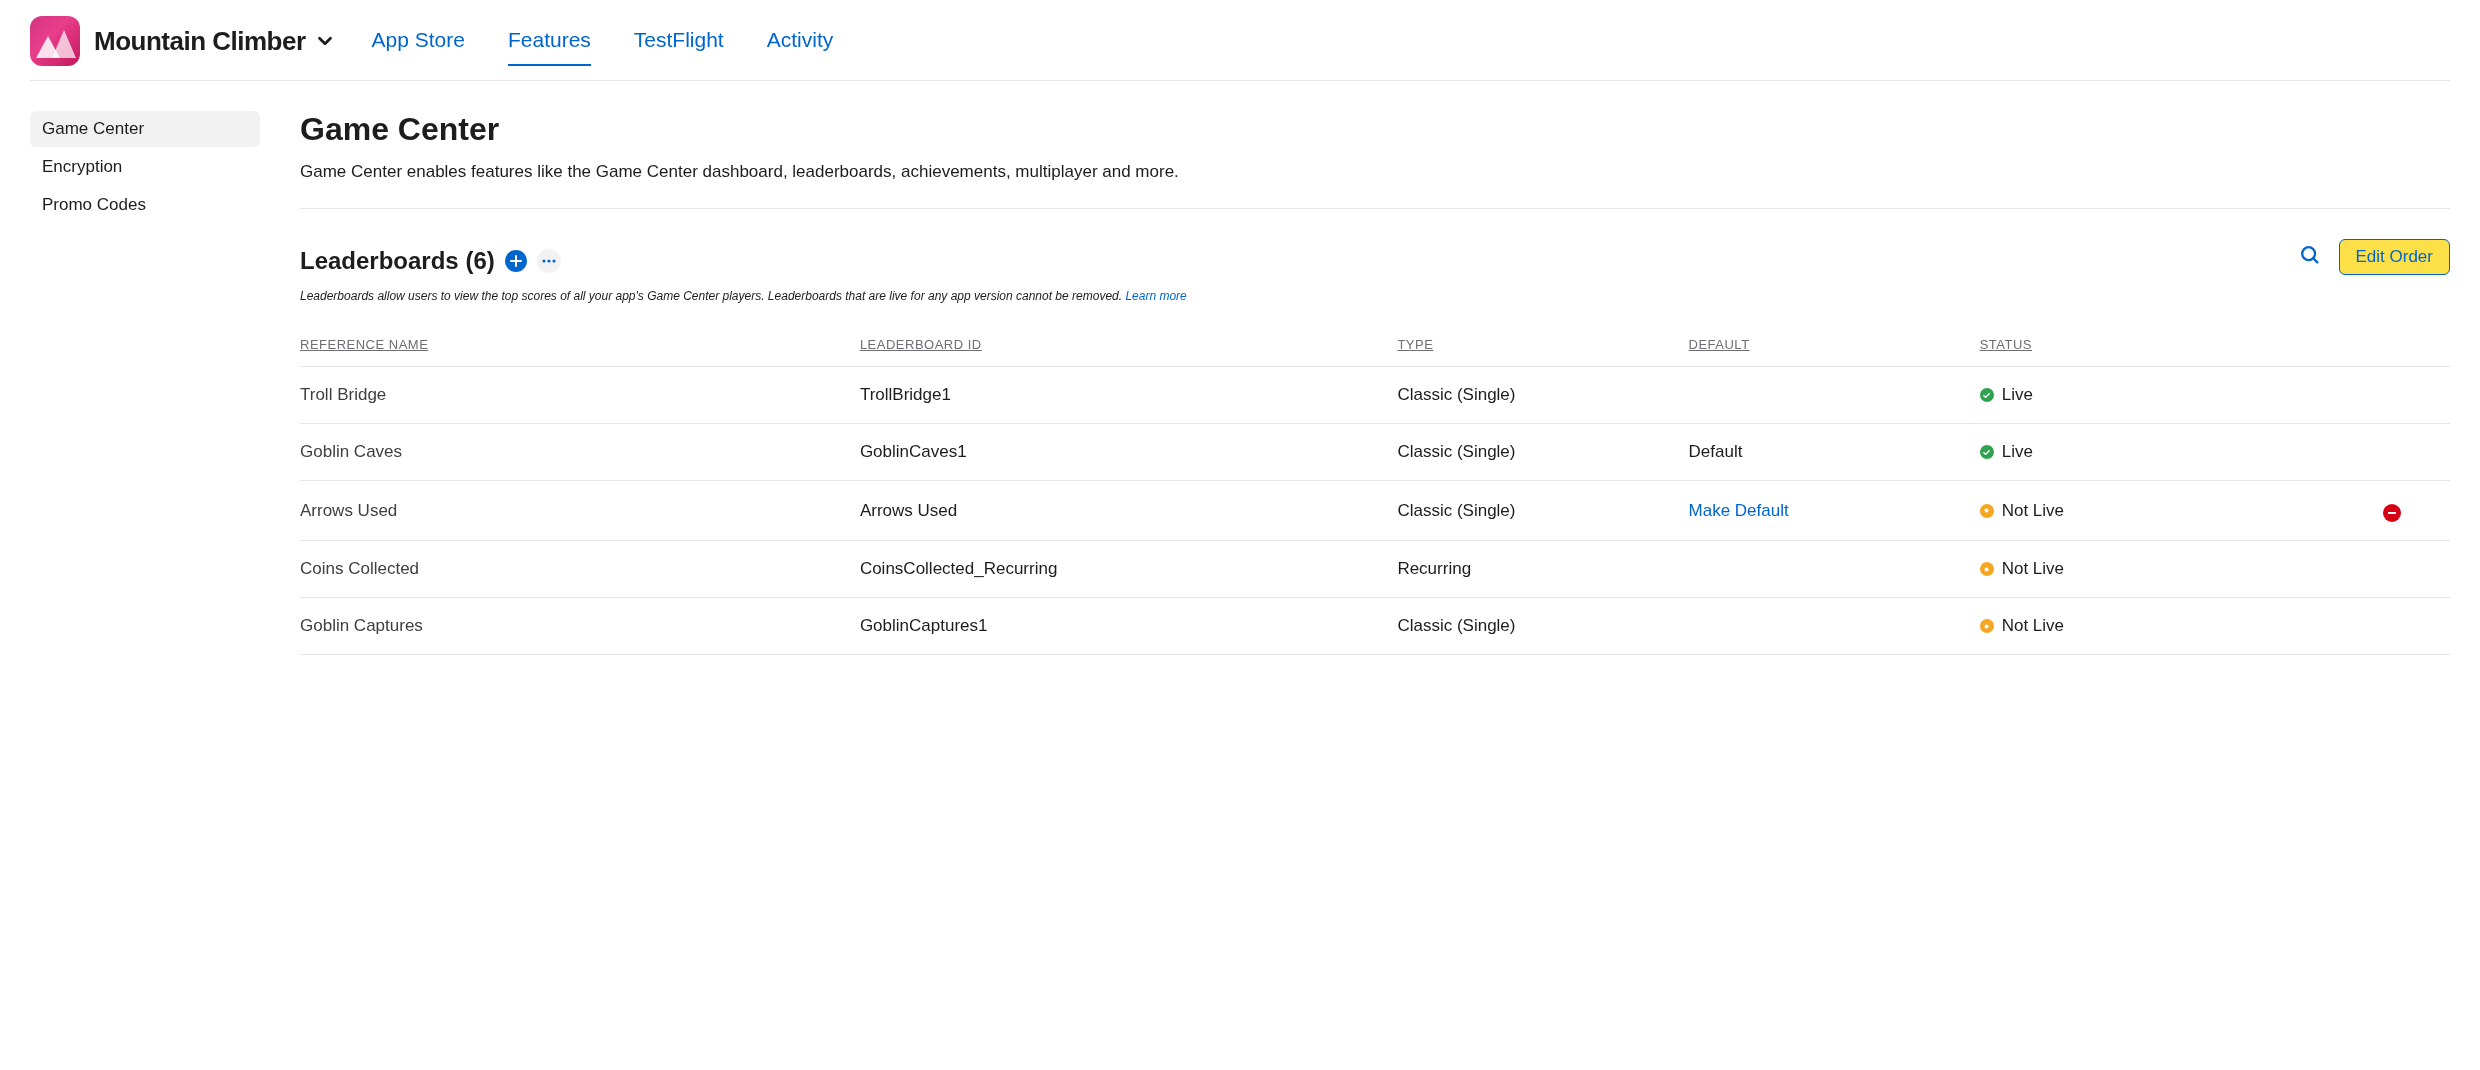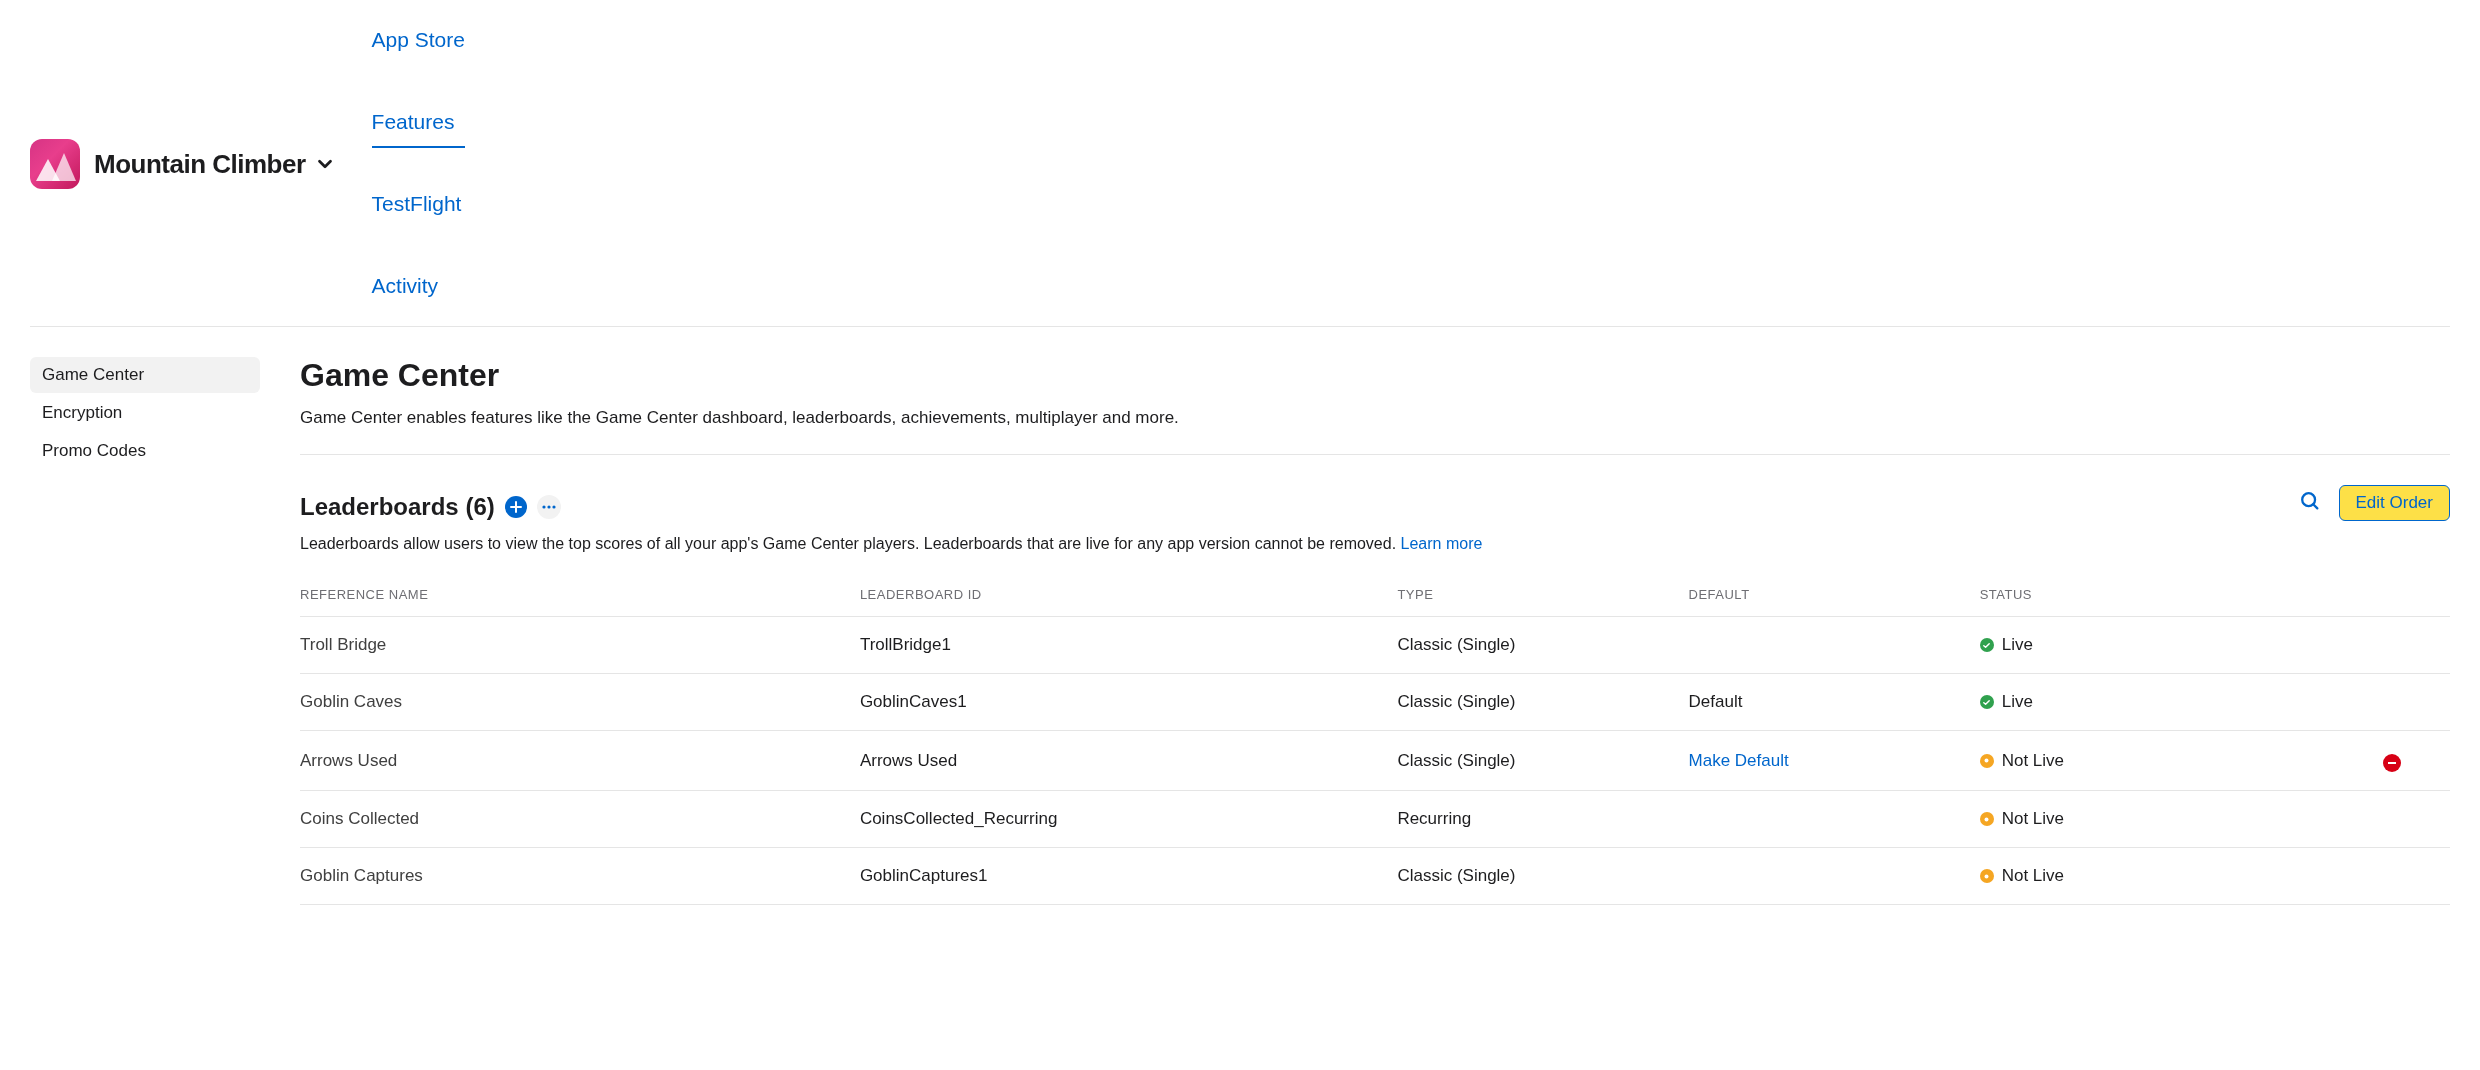--- a/index.html
+++ b/index.html
@@ -31,21 +31,21 @@
 .app-title-wrap {
   display: flex; align-items: center; gap: 8px;
   cursor: pointer;
 }
 .app-title {
   font-size: 26px;
   font-weight: 700;
   letter-spacing: -0.5px;
 }
 .chevron-down { width: 22px; height: 22px; }
-.nav-tabs { display: flex; gap: 32px; margin-left: 22px; flex-direction: column; }
+.nav-tabs { display: flex; gap: 43px; margin-left: 22px; }
 .nav-tab {
   color: #0066cc;
   font-size: 21px;
   font-weight: 400;
   padding: 12px 0;
   cursor: pointer;
   border-bottom: 2px solid transparent;
 }
 .nav-tab.active { border-bottom-color: #0066cc; }
 
@@ -80,30 +80,31 @@
   cursor: pointer; flex-shrink: 0;
 }
 .plus-btn { background: #0066cc; color: #fff; font-size: 18px; font-weight: 700; line-height: 1; }
 .more-btn { background: #f2f2f2; color: #0066cc; width: 24px; height: 24px; }
 .section-right { display: flex; align-items: center; gap: 18px; }
 .search-icon { color: #0066cc; cursor: pointer; }
 .edit-order-btn {
   border: 1px solid #0066cc; color: #0066cc; background: #fde047;
   border-radius: 6px; padding: 7px 16px; font-size: 17px; cursor: pointer;
 }
-.section-desc { font-size: 16px; color: #1d1d1f; margin-bottom: 20px; }
+.section-desc { font-size: 12px; color: #1d1d1f; margin-bottom: 20px; font-style: italic; }
 .link { color: #0066cc; cursor: pointer; }
 
 
 table { width: 100%; border-collapse: collapse; }
 th {
   text-align: left; font-size: 13px; font-weight: 400; color: #6e6e73;
   letter-spacing: 0.5px; padding: 14px 8px 14px 0;
   border-bottom: 1px solid #e5e5e5;
   text-transform: uppercase;
+  text-decoration: underline;
 }
 td {
   padding: 18px 8px 18px 0;
   border-bottom: 1px solid #e5e5e5;
   font-size: 17px;
   vertical-align: middle;
 }
 .ref-link { color: #404040; cursor: pointer; }
 .status-cell { display: flex; align-items: center; gap: 8px; }
 .dot { width: 14px; height: 14px; border-radius: 50%; flex-shrink: 0; display: inline-flex; align-items: center; justify-content: center; }

